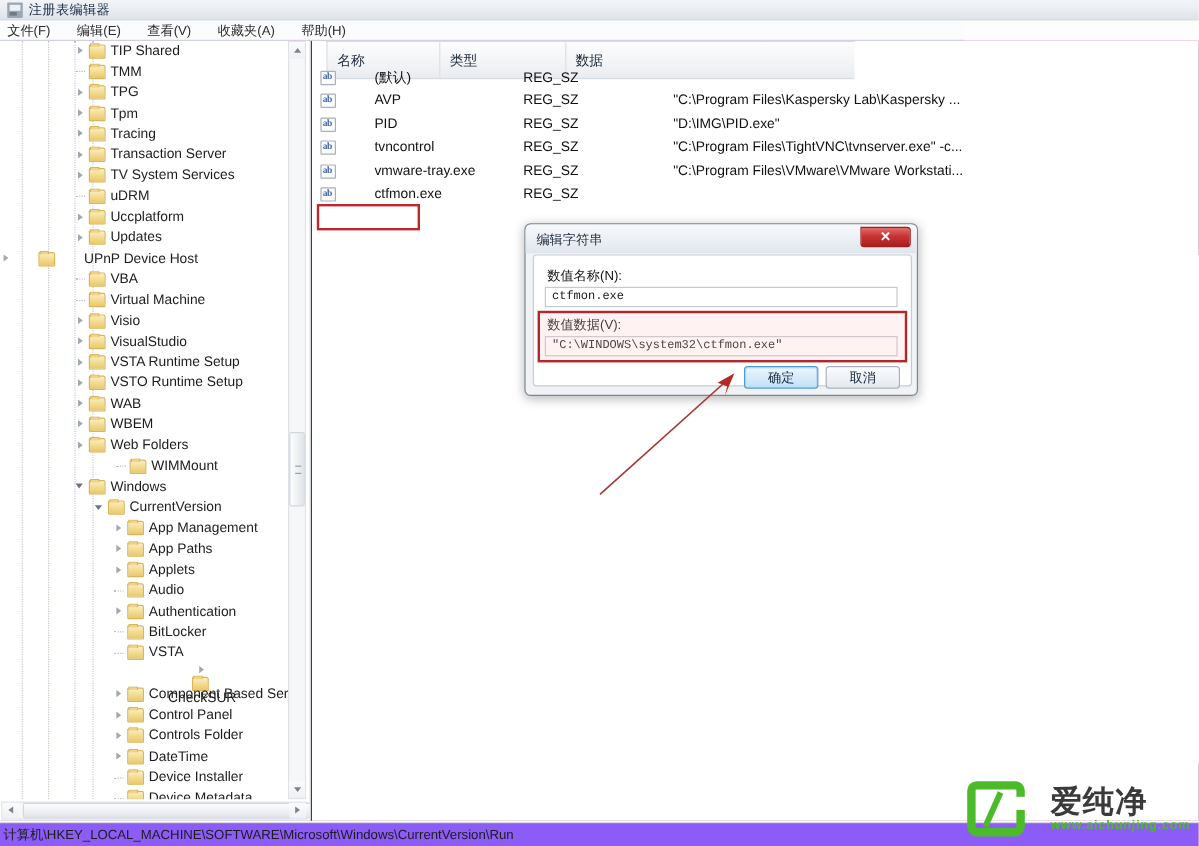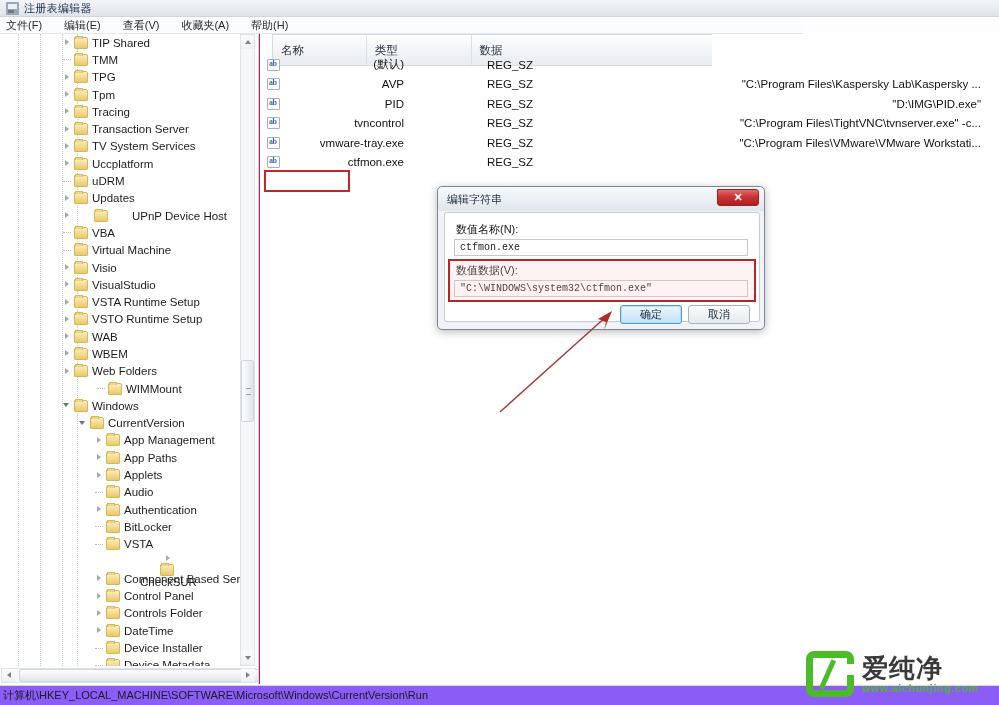--- a/index.html
+++ b/index.html
@@ -67,22 +67,21 @@
     padding: 0 10px 0 2px;
     margin-right: 10px;
     white-space: nowrap;
     cursor: default;
   }
 
   
   .workarea {
     position: absolute; left: 0; top: 34px;
     width: 999px; height: 650px;
-    background: #be185d;
-    text-align: right;
+    background: #701a75;
   }
 
   
   .treepane {
     position: absolute; left: 0; top: 0;
     width: 259px; height: 650px;
     background: #ffffff;
     border-right: 1px solid #cdd3da;
     overflow: hidden;
   }
@@ -402,21 +401,21 @@
   .statusbar .path {
     font-size: 11px;
     color: #1c1c1c;
     white-space: nowrap;
   }
 
   
   .watermark {
     position: absolute; left: 806px; top: 648px;
     width: 186px; height: 52px;
-    display: flex; align-items: center;
+    display: flex; align-items: center; justify-content: space-between;
   }
   .wm-logo {
     width: 48px; height: 46px;
     position: relative;
     flex: 0 0 auto;
   }
   .wm-logo .outer {
     position: absolute; left: 0; top: 0;
     width: 48px; height: 46px;
     border: 7px solid #4cbb29;
@@ -508,35 +507,35 @@
             <span class="twisty closed"></span>
             <span class="folder"></span>
             <span>Transaction Server</span>
           </div>
           <div class="treerow" style="padding-left: 62px;">
             <span class="twisty closed"></span>
             <span class="folder"></span>
             <span>TV System Services</span>
           </div>
           <div class="treerow" style="padding-left: 62px;">
+            <span class="twisty leaf"></span>
+            <span class="folder"></span>
+            <span>uDRM</span>
+          </div>
+          <div class="treerow" style="padding-left: 62px;">
             <span class="twisty closed"></span>
             <span class="folder"></span>
             <span>Uccplatform</span>
           </div>
           <div class="treerow" style="padding-left: 62px;">
-            <span class="twisty leaf"></span>
-            <span class="folder"></span>
-            <span>uDRM</span>
-          </div>
-          <div class="treerow" style="padding-left: 62px;">
             <span class="twisty closed"></span>
             <span class="folder"></span>
             <span>Updates</span>
           </div>
-          <div class="treerow" style="padding-left: 62px; gap: 20px;">
+          <div class="treerow" style=" gap: 20px;">
             <span class="twisty closed"></span>
             <span class="folder"></span>
             <span>UPnP Device Host</span>
           </div>
           <div class="treerow" style="padding-left: 62px;">
             <span class="twisty leaf"></span>
             <span class="folder"></span>
             <span>VBA</span>
           </div>
           <div class="treerow" style="padding-left: 62px;">

